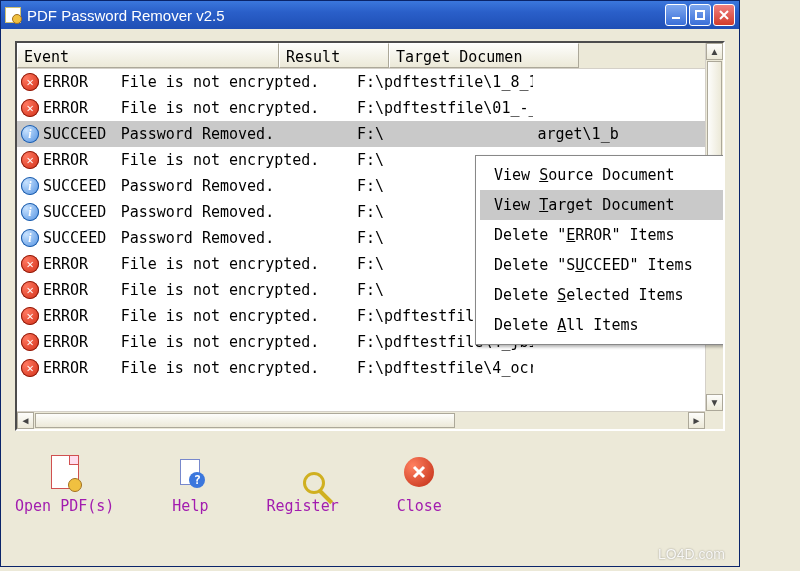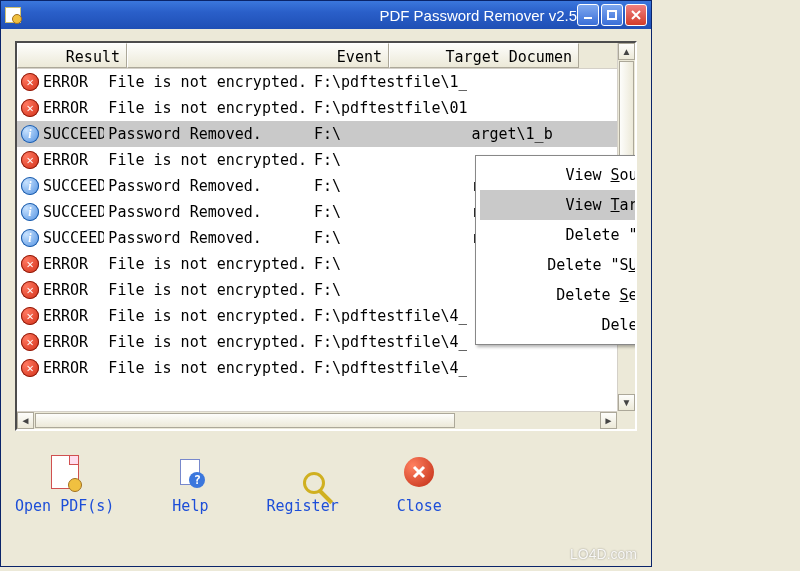--- a/index.html
+++ b/index.html
@@ -5,26 +5,25 @@
 * { box-sizing: border-box; margin: 0; padding: 0; }
 body {
   font-family: "MS Sans Serif", Tahoma, sans-serif;
   font-size: 14px;
   background: #ece9d8;
   width: 800px;
   height: 571px;
   overflow: hidden;
 }
 .window {
-  width: 652px;
+  width: 740px;
   height: 567px;
   border: 1px solid #0a246a;
   background: #ece9d8;
   position: relative;
-  text-align: right;
 }
 .titlebar {
   height: 28px;
   background: linear-gradient(to bottom, #3b77dd 0%, #2a5fc9 40%, #1f4fb5 100%);
   display: flex;
   align-items: center;
   padding: 0 4px;
   color: #fff;
 }
 .titlebar .app-icon {
@@ -166,21 +165,21 @@
 .context-menu .mi.hovered { background:#c9c9c9; }
 
 .toolbar {
   display:flex;
   padding: 16px 14px 10px 14px;
   gap: 58px;
 }
 .tb-btn {
   display:flex; flex-direction:column; align-items:center;
   font-family: monospace, "Courier New"; font-size:15px;
-  gap:8px; color:#1d4ed8;
+  gap:8px; color:#a21caf;
 }
 .tb-ico { width:34px; height:34px; display:flex; align-items:center; justify-content:center; }
 .ico-pdf { position:relative; width:28px; height:34px; border:1px solid #d05050; background:#fff; }
 .ico-pdf::before{content:""; position:absolute; right:0; top:0; width:8px; height:8px; border-left:1px solid #d05050; border-bottom:1px solid #d05050; background:#fde;}
 .ico-pdf::after{content:""; position:absolute; right:-4px; bottom:-4px; width:12px; height:12px; border-radius:50%; background:#f0c040; border:1px solid #a07020;}
 .ico-help{ position:relative; width:20px; height:26px; border:1px solid #78c; background:#fff;}
 .ico-help::after{content:"?"; position:absolute; right:-6px; bottom:-4px; background:#3b77dd; color:#fff; border-radius:50%; width:16px; height:16px; display:flex; align-items:center; justify-content:center; font-weight:bold; font-size:12px;}
 .ico-close{ width:30px; height:30px; border-radius:50%; background:radial-gradient(circle at 30% 30%,#ff8060,#c02c14); display:flex; align-items:center; justify-content:center; color:#fff;}
 .ico-close svg{width:14px;height:14px;}
 .ico-reg{ position:relative; }
@@ -216,22 +215,22 @@
         <svg viewBox="0 0 12 12">
             <path d="M2 2 L10 10 M10 2 L2 10" stroke="#fff" stroke-width="2"></path>
           </svg>
       </div>
     </div>
   </div>
 
   <div class="content-frame">
     <div class="listview">
       <div class="lv-header">
+        <div class="col col-event">Event</div>
         <div class="col col-result">Result</div>
-        <div class="col col-event">Event</div>
         <div class="col col-target">Target Documen</div>
       </div>
       <div class="lv-body" id="lv-body">
           <div class="lv-row">
             <div class="cell col-result">
               <span class="icon-error">✕</span>
               <span>ERROR</span>
             </div>
             <div class="cell col-event">File is not encrypted.</div>
             <div class="cell col-source">F:\pdftestfile\1_8_1f...</div>

